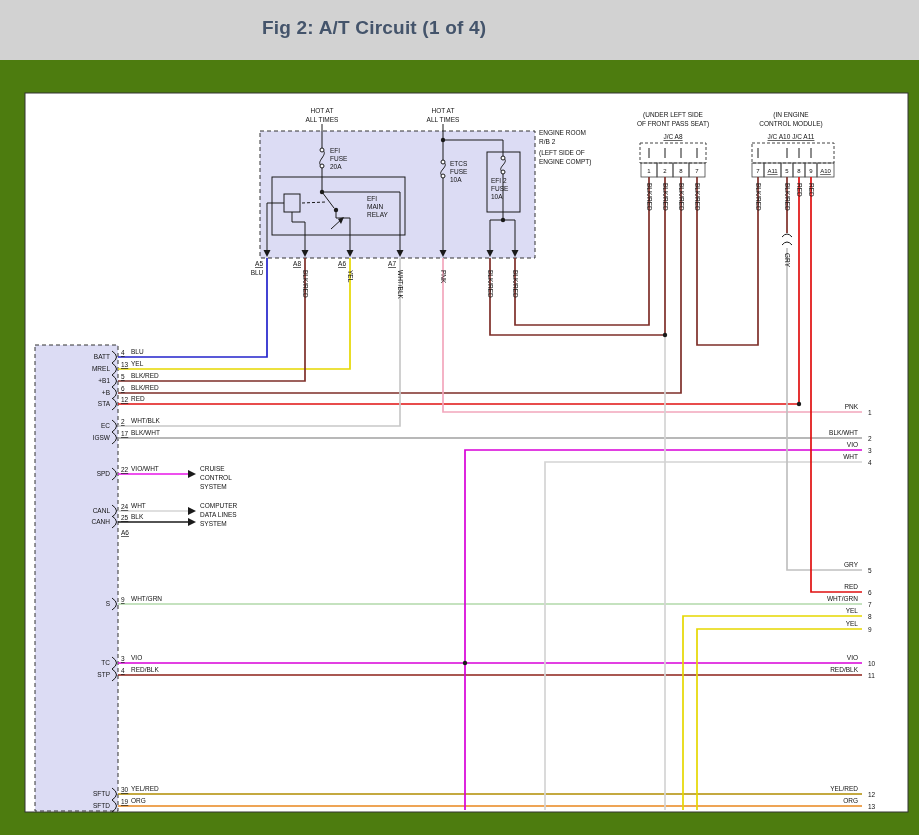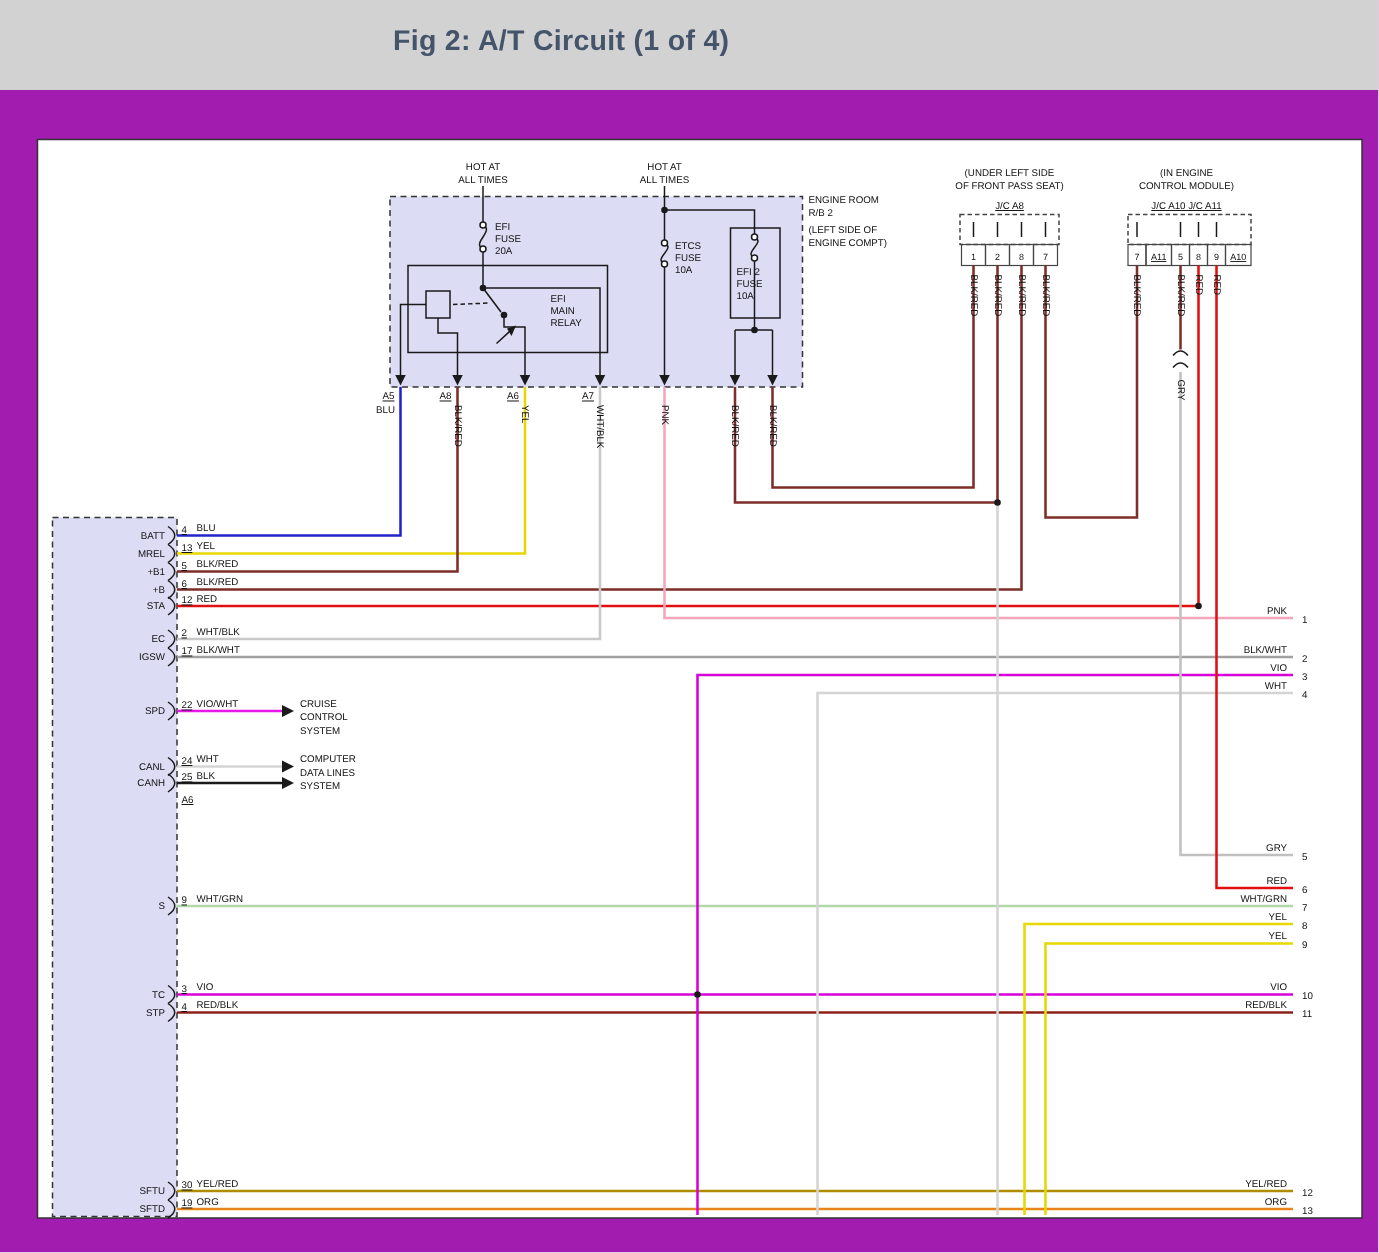--- a/index.html
+++ b/index.html
@@ -1,16 +1,16 @@
 <!DOCTYPE html>
 <html><head>
 <meta charset="utf-8">
 <style>
   html,body{margin:0;padding:0;background:#ffffff;}
-  .page{position:relative;width:919px;height:835px;background:#a21caf;overflow:hidden;
+  .page{position:relative;width:919px;height:835px;background:#4d7c0f;overflow:hidden;
         font-family:"Liberation Sans",sans-serif;}
   .titlebar{position:absolute;left:0;top:0;width:919px;height:60px;background:#d2d2d2;}
   .titlebar h1{margin:0;padding:17px 0 0 262px;font-size:19px;font-weight:600;color:#44546b;
                font-family:"Liberation Sans",sans-serif;letter-spacing:0.2px;}
   #diagram-svg{position:absolute;left:0;top:0;}
   #diagram-svg text{font-family:"Liberation Sans",sans-serif;}
 </style>
 </head>
 <body>
 

